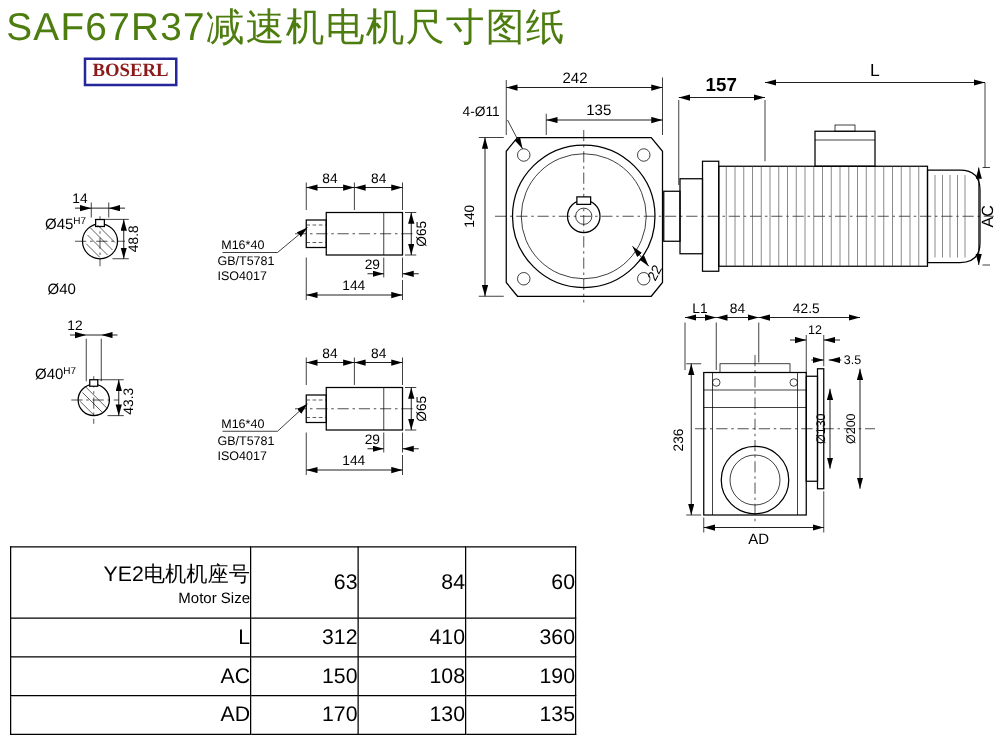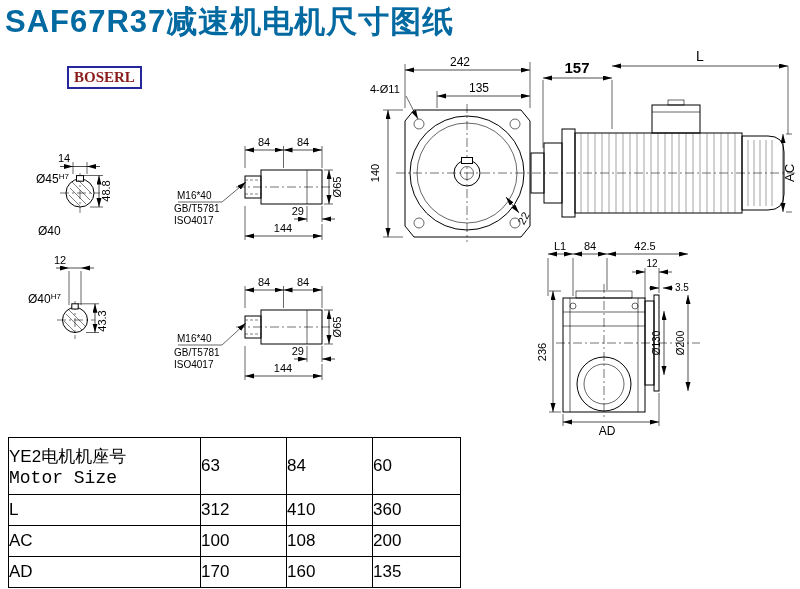--- a/index.html
+++ b/index.html
@@ -1,35 +1,35 @@
 <!DOCTYPE html>
 <html><head>
 <meta charset="utf-8">
 <style>
   *{margin:0;padding:0;box-sizing:border-box}
   html,body{width:800px;height:589px;background:#fff;overflow:hidden}
   body{position:relative;font-family:"Liberation Sans",sans-serif;color:#000}
-  .title{position:absolute;left:5px;top:1px;font-size:31px;font-weight:bold;color:#0369a1;white-space:nowrap;letter-spacing:1px}
-  .logo{position:absolute;left:67px;top:66px;border:2px solid #26269b;background:#fff;padding:0 5px;
+  .title{position:absolute;left:5px;top:1px;font-size:31px;font-weight:normal;color:#4d7c0f;white-space:nowrap;letter-spacing:1px}
+  .logo{position:absolute;left:67px;top:46px;border:2px solid #26269b;background:#fff;padding:0 5px;
         font-family:"Liberation Serif",serif;font-size:15px;font-weight:bold;color:#8b1a1a;line-height:19px}
   svg.drawing{position:absolute;left:0;top:0}
   svg text{font-family:"Liberation Sans",sans-serif;fill:#000}
   .ln{stroke:#000;stroke-width:1;fill:none}
   .tn{stroke:#000;stroke-width:.6;fill:none}
   .dm{stroke:#000;stroke-width:.7;fill:none}
   .cl{stroke:#000;stroke-width:.55;fill:none;stroke-dasharray:9 3 2 3}
   .hz{stroke:#000;stroke-width:.5;fill:none}
   .fin{stroke:#444;stroke-width:.5;fill:none}
   .wf{fill:#fff;stroke:#000;stroke-width:1}
   table.dim-table{position:absolute;left:8px;top:437px;width:452px;border-collapse:collapse;table-layout:fixed;background:#fff}
-  .dim-table th,.dim-table td{border:1px solid #000;text-align:left;vertical-align:middle;
+  .dim-table th,.dim-table td{border:1px solid #000;text-align:right;vertical-align:middle;
         font-size:17px;font-weight:normal;height:31px;padding:0}
   .dim-table tr.hdr-row th,.dim-table tr.hdr-row td{height:57px}
   .hdr-cn{font-size:17px}
-  .hdr-en{font-size:18px;font-family:Liberation Mono, monospace}
+  .hdr-en{font-size:12px;font-family:Liberation Sans, sans-serif}
 </style>
 </head>
 <body>
 
 <svg class="drawing" width="800" height="589" viewBox="0 0 800 589">
   <defs>
     <marker id="arr" markerWidth="10" markerHeight="7" refX="9" refY="2.5" orient="auto-start-reverse" markerUnits="userSpaceOnUse">
       <path d="M0,0 L9,2.5 L0,5 Z" fill="#000"></path>
     </marker>
   </defs>
@@ -276,24 +276,24 @@
     <td>60</td>
   </tr>
   <tr>
     <td>L</td>
     <td>312</td>
     <td>410</td>
     <td>360</td>
   </tr>
   <tr>
     <td>AC</td>
-    <td>100</td>
+    <td>150</td>
     <td>108</td>
-    <td>200</td>
+    <td>190</td>
   </tr>
   <tr>
     <td>AD</td>
     <td>170</td>
-    <td>160</td>
+    <td>130</td>
     <td>135</td>
   </tr>
 </tbody>
   </table>
 
 </body></html>

